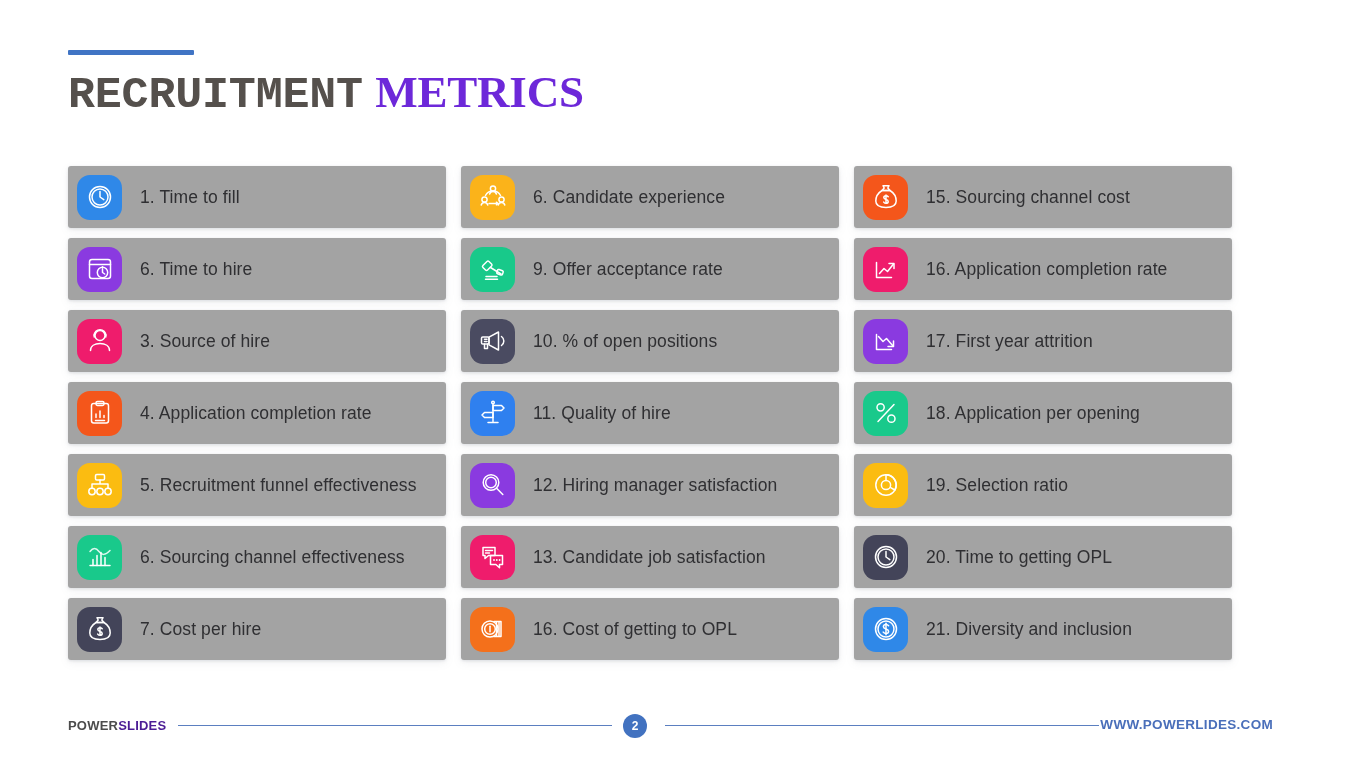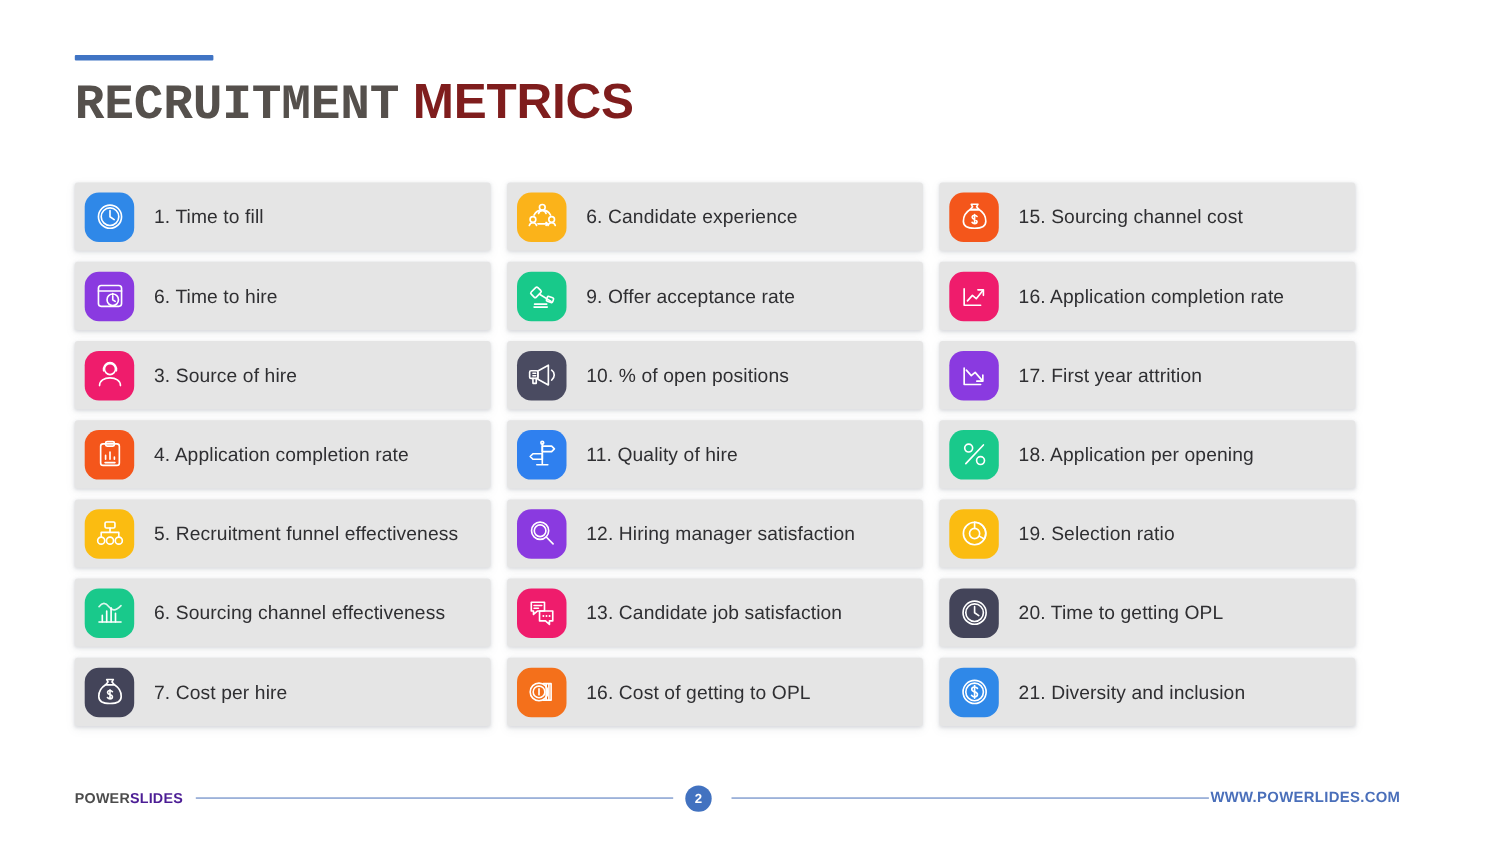--- a/index.html
+++ b/index.html
@@ -24,38 +24,38 @@
   }
   #page-title {
     margin-top: 14px;
     font-size: 45px;
     font-weight: bold;
     letter-spacing: -0.2px;
     line-height: 1;
     white-space: nowrap;
   }
   #page-title .t-dark  { color: #55504c; font-family: Liberation Mono, monospace; }
-  #page-title .t-blue  { color: #7f1d1d; }
+  #page-title .t-blue  { color: #6d28d9; font-family: Liberation Serif, serif; }
 
   
   #metrics-grid {
     position: absolute;
     left: 68px;
     top: 166px;
     width: 1165px;
     display: grid;
     grid-template-columns: repeat(3, 378px);
     column-gap: 15px;
     row-spacing: 0;
   }
   .metrics-column { display: flex; flex-direction: column; gap: 10px; }
 
   .metric-card {
     height: 62px;
-    background: #e5e5e5;
+    background: #a3a3a3;
     border-radius: 3px;
     box-shadow: 0 1px 3px rgba(120,125,140,0.20), 0 3px 8px rgba(120,125,140,0.10);
     display: flex;
     align-items: center;
     padding-left: 9px;
     box-sizing: border-box;
   }
 
   .metric-icon {
     width: 45px; height: 45px;

